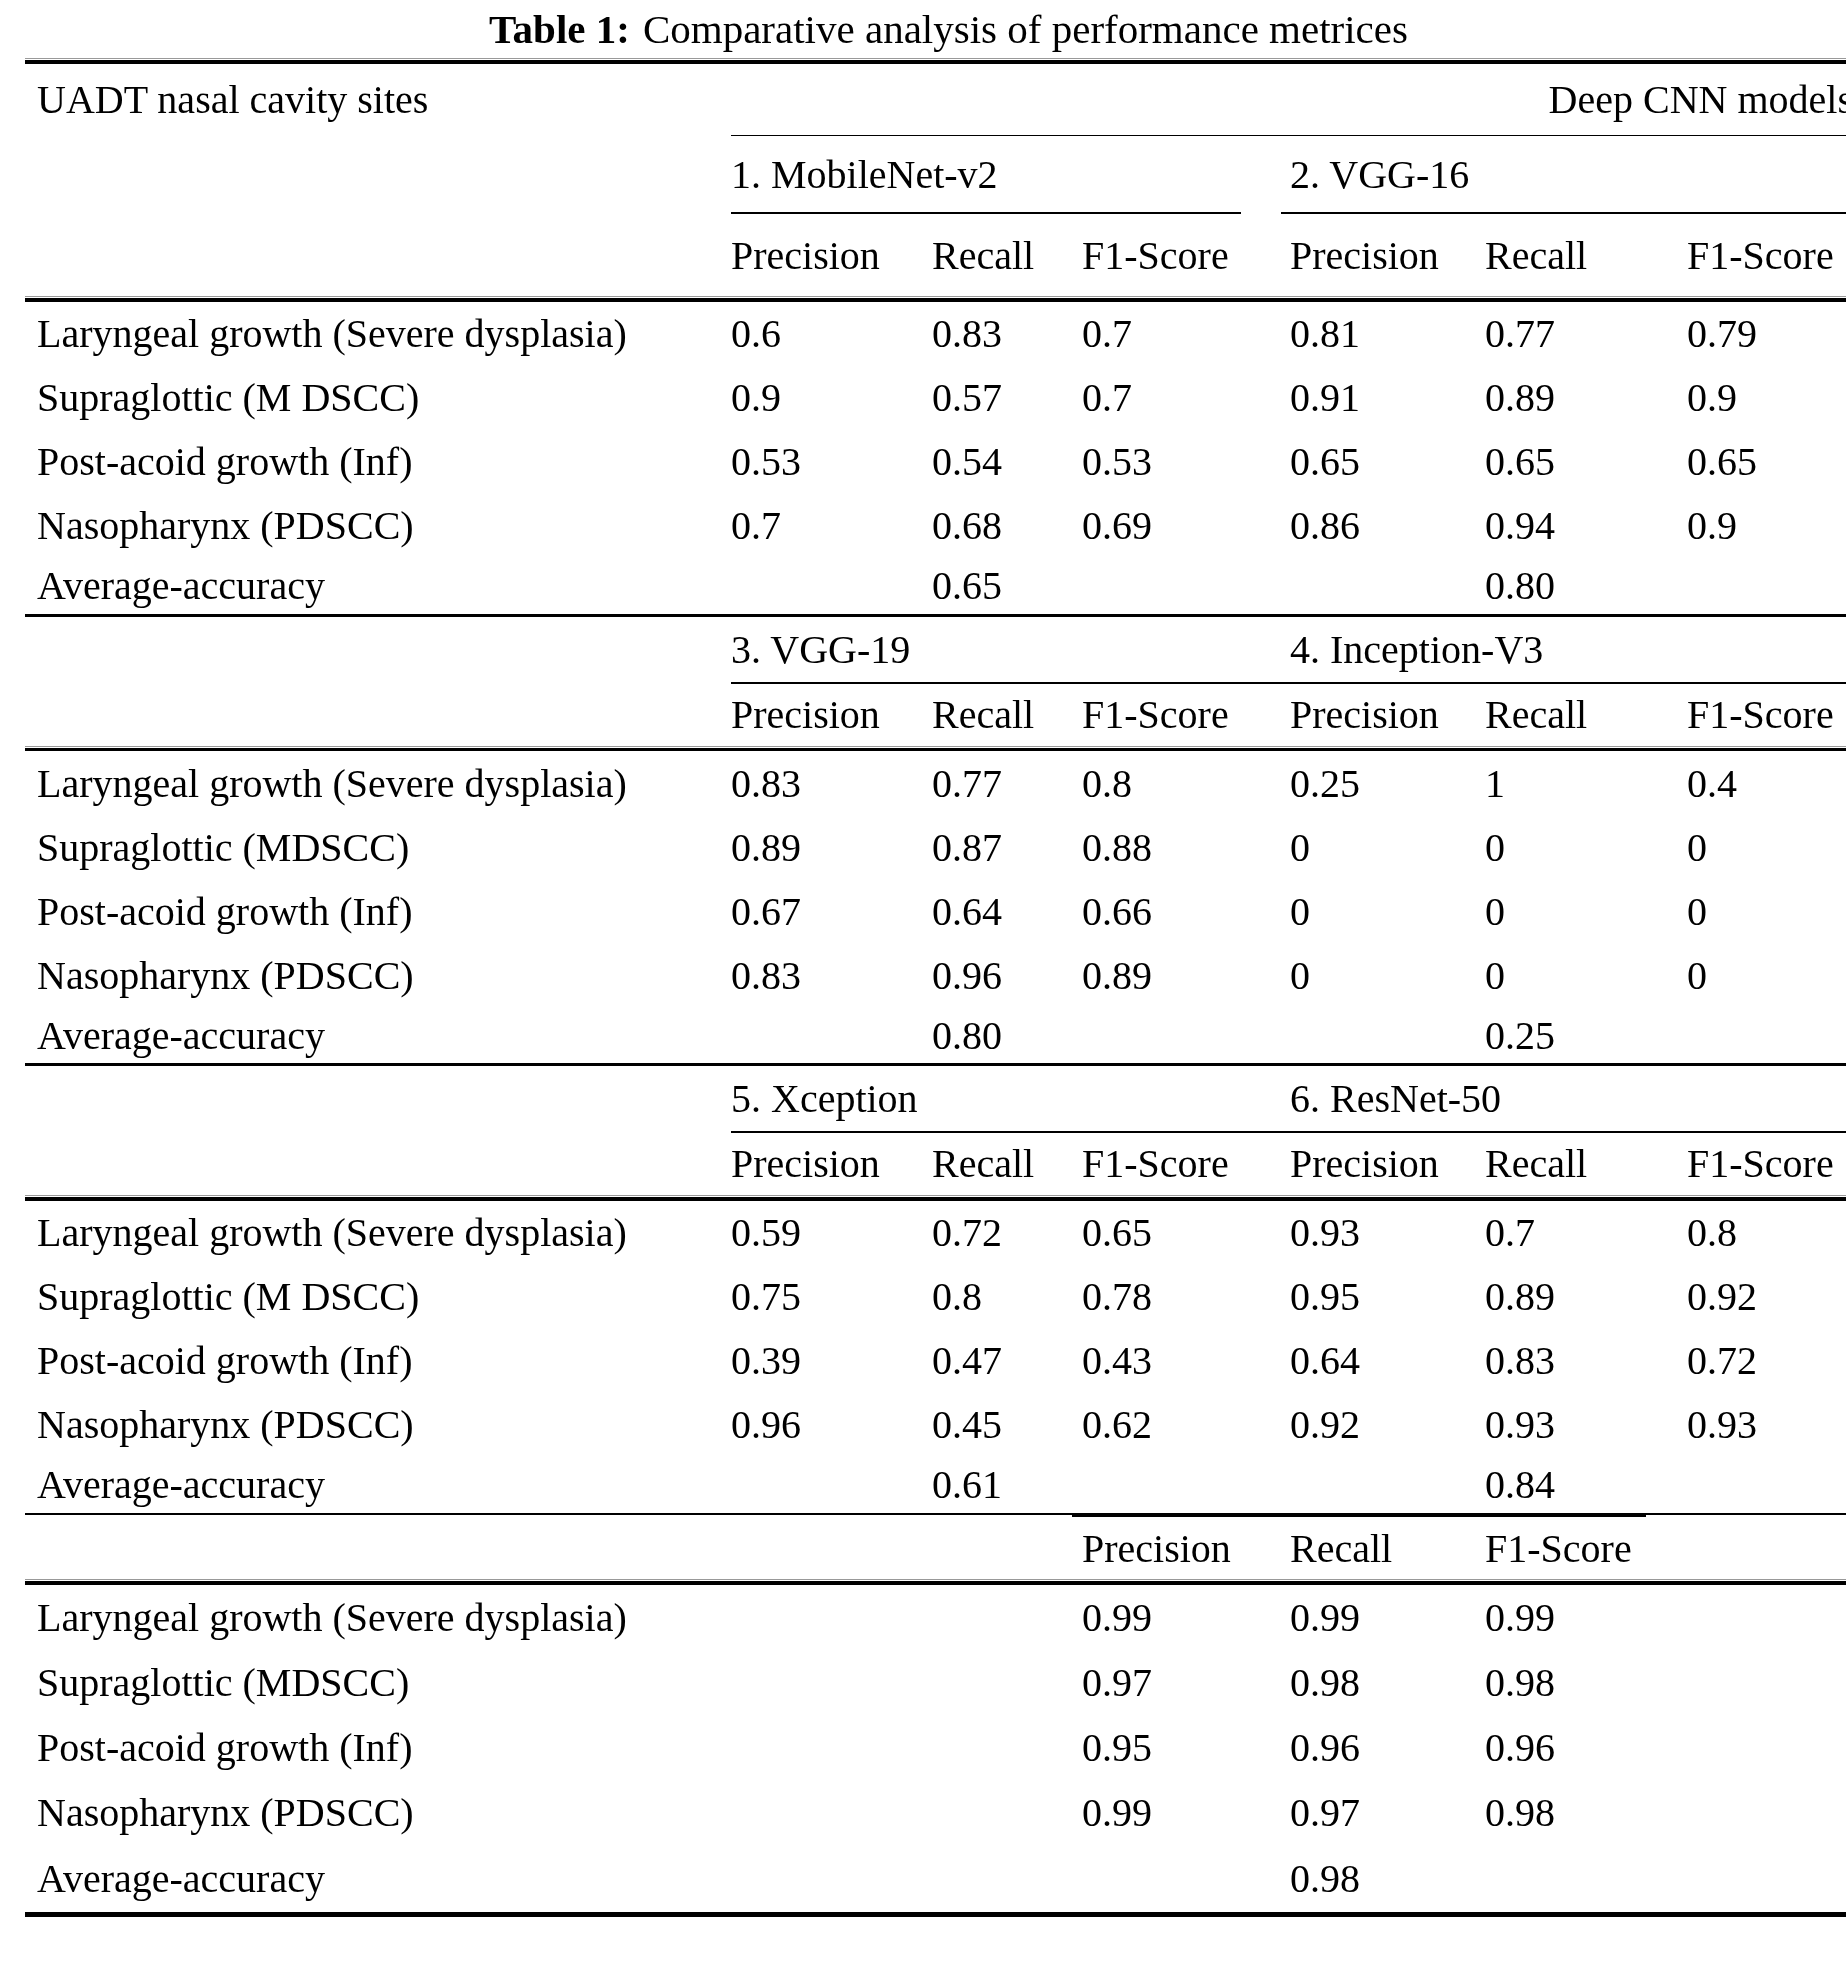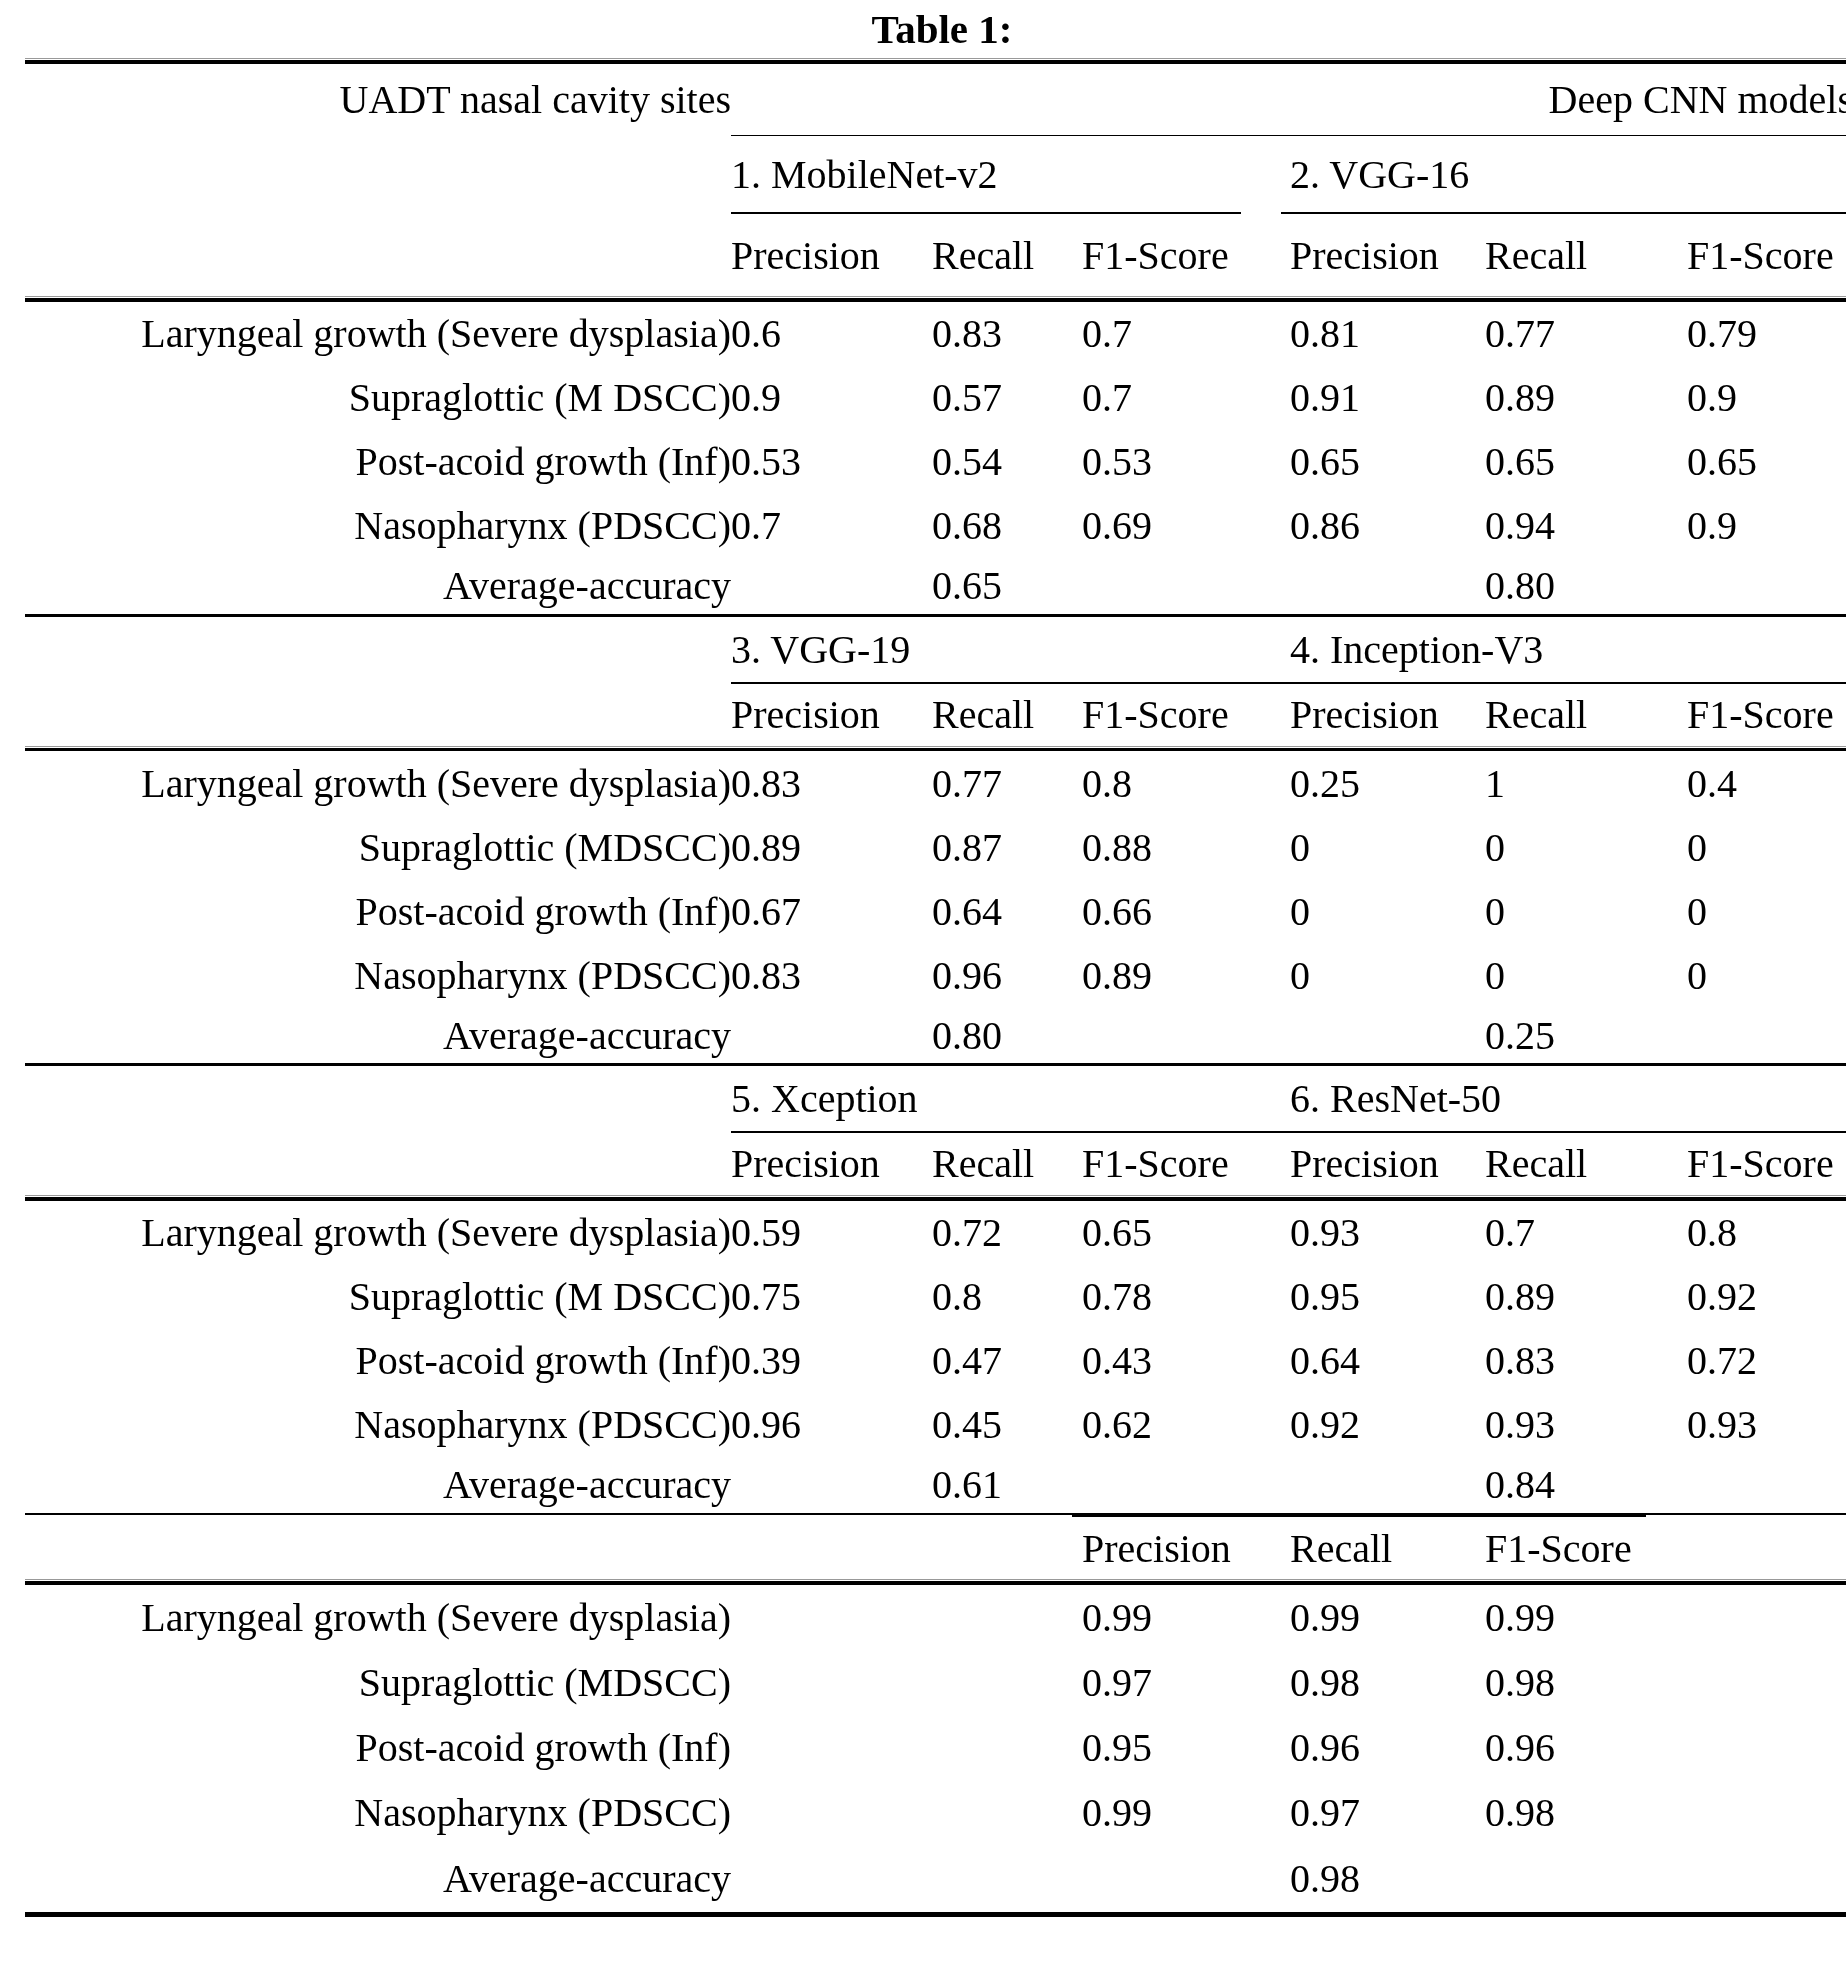--- a/index.html
+++ b/index.html
@@ -2,21 +2,21 @@
 <html style="font-size:15px"><head>
 <meta charset="utf-8">
 <style>
   html,body{margin:0;padding:0;background:#fff;}
   .page{
     width:1847px;height:1982px;background:#fff;color:#000;
     font-family:"Liberation Serif", serif;font-size:40px;overflow:hidden;margin-left:25px;
   }
   .row{display:grid;grid-template-columns:706px 201px 150px 208px 195px 202px 185px;align-items:center;}
   .cell{white-space:nowrap;overflow:visible;}
-  .label{padding-left:12px;text-align:right;}
+  .label{padding-left:12px;}
   .r-title{height:58px;display:flex;justify-content:center;align-items:center;font-size:41px;}
   .bold{font-weight:bold;margin-right:13px;}
   .r-group{height:71px;}
   .group-span{grid-column:2 / 8;width:1122px;text-align:right;}
   .r-names1{height:76px;}
   .r-names{height:65px;}
   .model-a{grid-column:2 / 5;}
   .model-b{grid-column:5 / 8;}
   .model-c{grid-column:4 / 8;}
   .r-heads1{height:82px;}
@@ -37,20 +37,21 @@
   .names-rule-full{margin-left:706px;width:1122px;}
   .names-rule-single{margin-left:1047px;width:574px;}
 </style>
 </head>
 <body>
 
 <div class="page">
 
   <div class="r-title">
     <span class="bold">Table 1:</span>
+    <span>Comparative analysis of performance metrices</span>
   </div>
 
   <div class="rule-thick"></div>
 
   <div class="row r-group">
     <div class="cell label">UADT nasal cavity sites</div>
     <div class="cell group-span">Deep CNN models</div>
   </div>
   <div class="rule-thin group-rule"></div>
 

